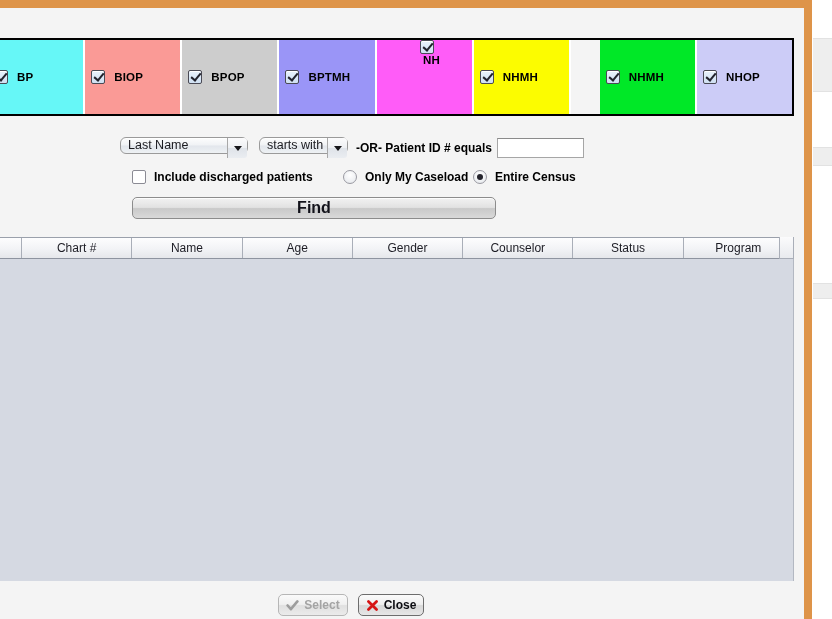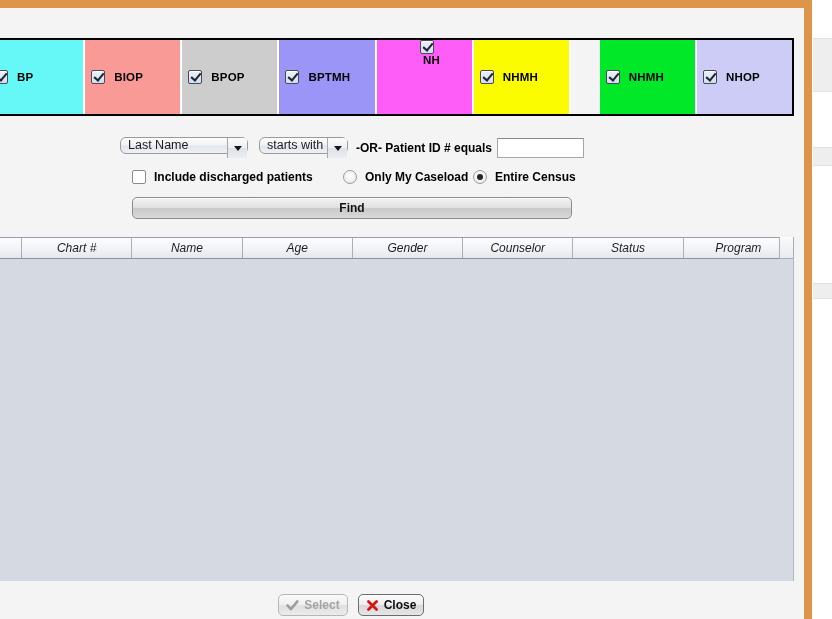--- a/index.html
+++ b/index.html
@@ -227,28 +227,28 @@
   }
   #opt-discharged { left: 140px; }
   #opt-caseload   { left: 351px; }
   #opt-census     { left: 481px; }
 
   
   #find-button {
     position: absolute;
     left: 140px;
     top: 189px;
-    width: 440px;
+    width: 364px;
     height: 22px;
     box-sizing: border-box;
     border: 1px solid #8c8c8c;
     border-radius: 5px;
     background: linear-gradient(#f2f2f2 0%, #e2e2e2 47%, #c9c9c9 53%, #d9d9d9 100%);
     font-family: "Liberation Sans", sans-serif;
-    font-size: 12px;
+    font-size: 16px;
     font-weight: bold;
     color: #12121a;
     cursor: pointer;
     box-shadow: 0 1px 0 rgba(255,255,255,0.8) inset;
   }
 
   
   #results-area {
     position: absolute;
     left: -4px;
@@ -268,21 +268,20 @@
     box-sizing: border-box;
     border-right: 1px solid #a9aeb8;
     display: flex;
     align-items: center;
     justify-content: center;
     font-size: 12px;
     color: #1c1c24;
     background: linear-gradient(#fdfdfe 0%, #f2f3f6 55%, #e5e7eb 100%);
     white-space: nowrap;
     overflow: hidden;
-    font-style: italic;
   }
   .th.first { width: 34px; flex: none; }
   #table-body {
     height: 322px;
     background: #d5d9e2;
     border-right: 1px solid #b3b8c2;
     box-sizing: border-box;
   }
   #table-scrollbar {
     position: absolute;

